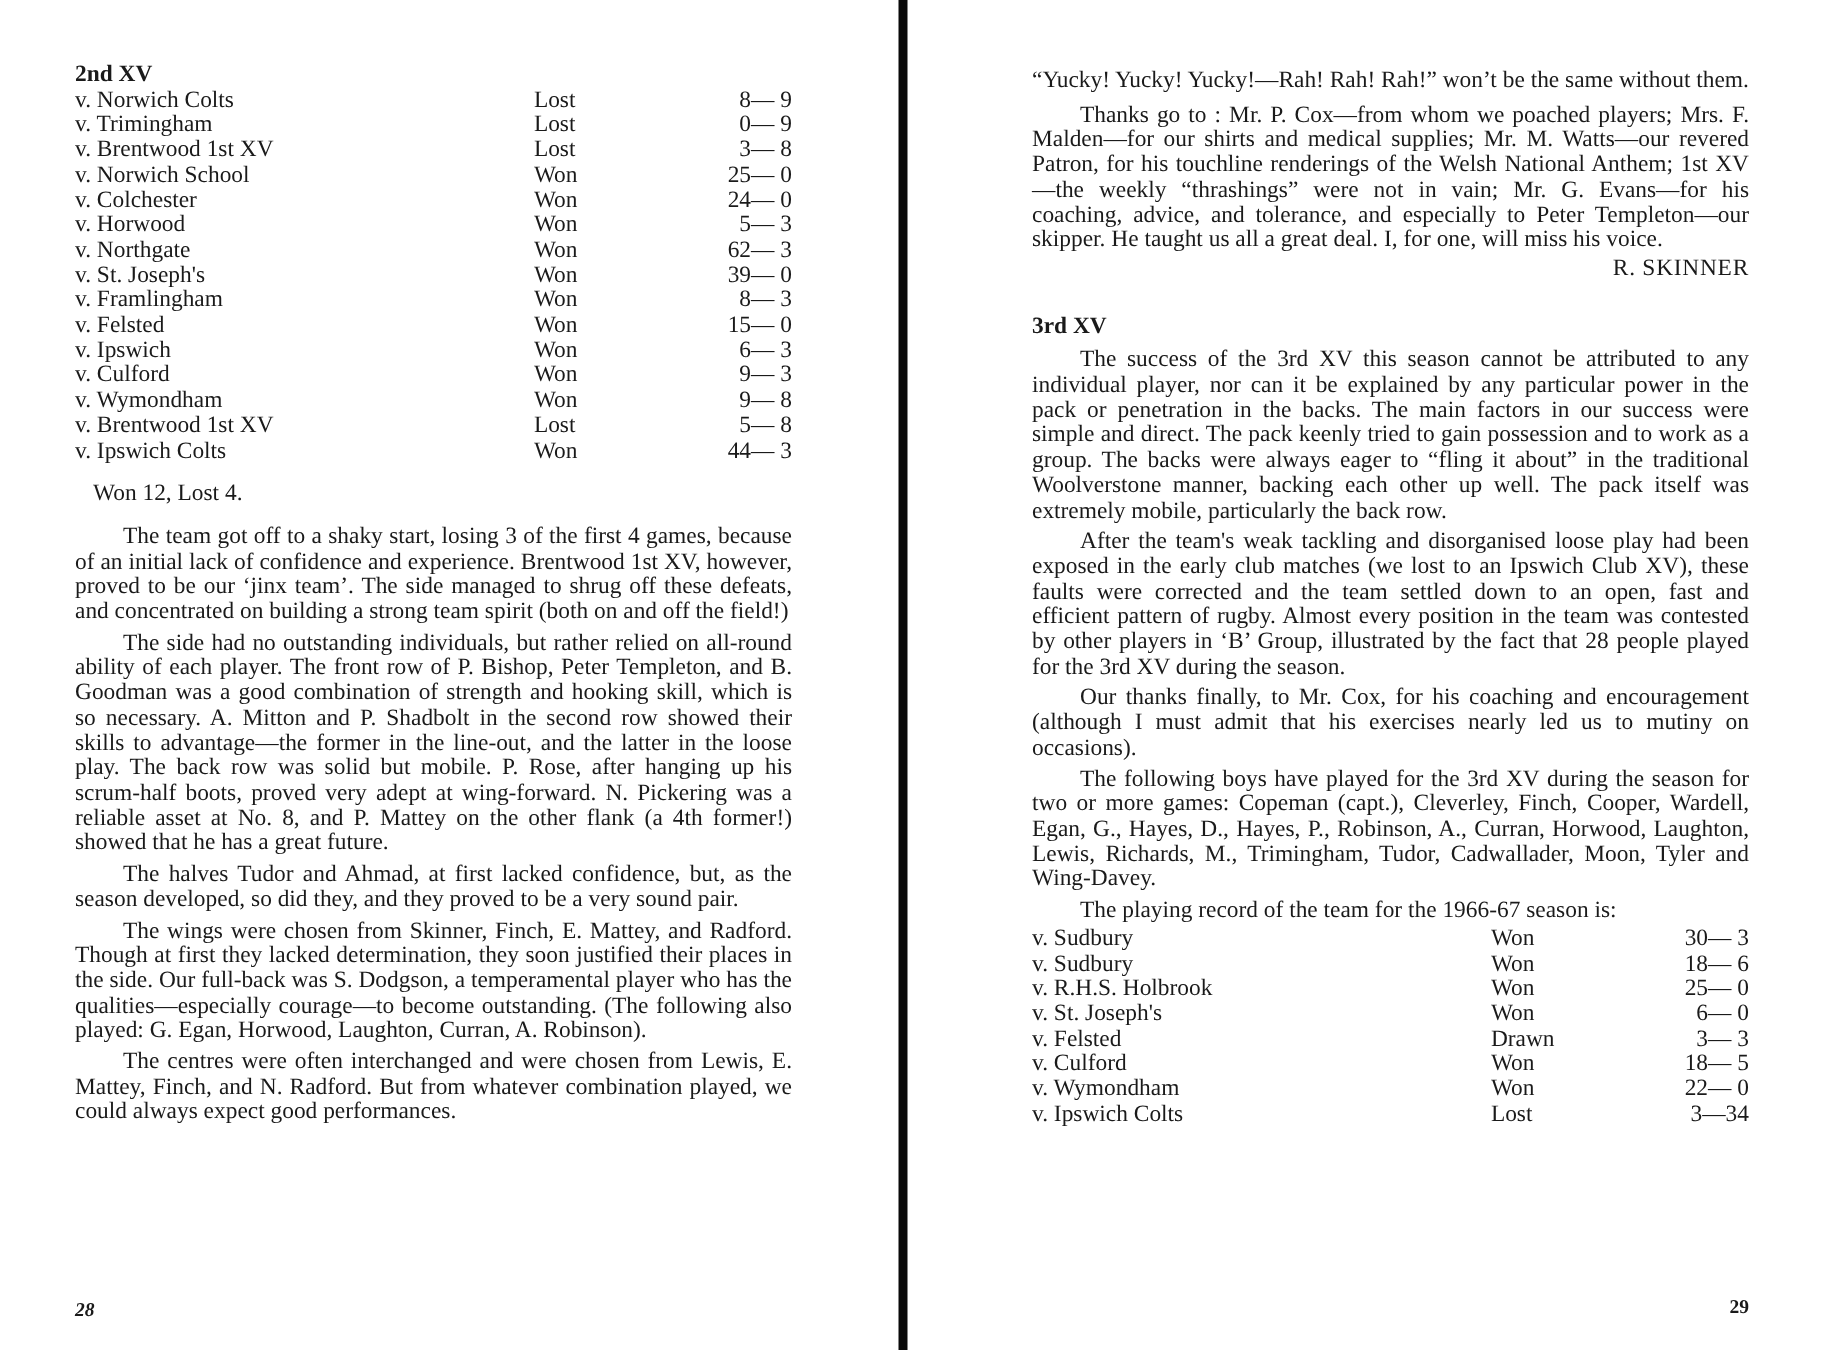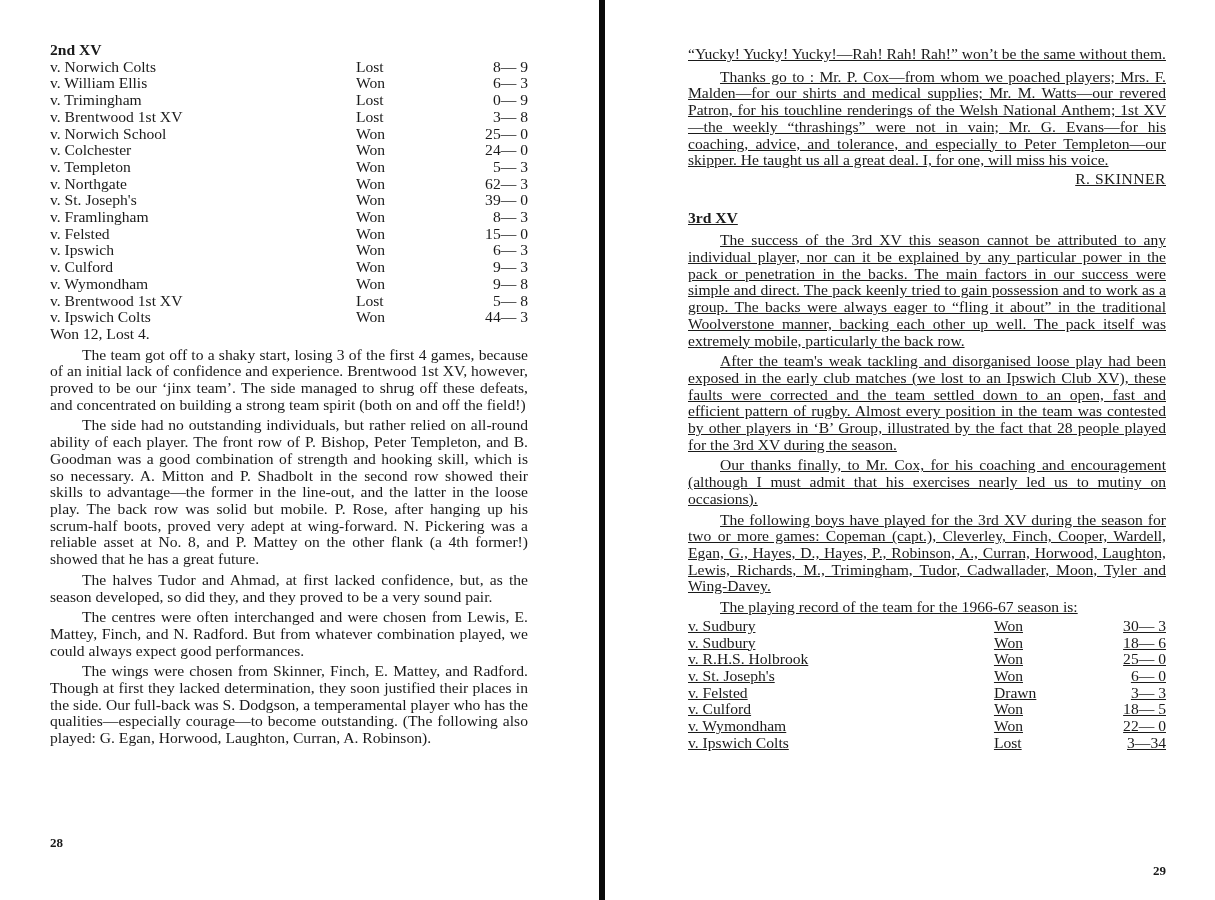--- a/index.html
+++ b/index.html
@@ -4,55 +4,50 @@
 <style>
   html, body { margin: 0; padding: 0; background: #ffffff; }
   body { width: 1215px; height: 900px; position: relative; overflow: hidden;
          font-family: "Liberation Serif", "DejaVu Serif", serif; color: #1a1a1a; }
   .page { position: absolute; top: 0; height: 900px; }
   #left-page { left: 0; width: 593px; }
   #right-page { left: 606px; width: 609px; }
   .divider { position: absolute; left: 599px; top: 0; width: 6px; height: 900px; background: #0a0a0a; }
   .col { position: absolute; font-size: 15.6px; line-height: 16.7px; }
   #left-col { left: 50px; top: 42px; width: 478px; }
-  #right-col { left: 688px; top: 46px; width: 478px; text-decoration: underline; }
+  #right-col { left: 688px; top: 46px; width: 478px; }
   .heading { font-weight: bold; font-size: 15.6px; margin: 0; }
   table.fixtures { border-collapse: collapse; width: 100%; }
   table.fixtures td { padding: 0; vertical-align: top; line-height: 16.7px; }
   td.opp { width: 64%; }
   td.res { width: 20%; margin-left: 24px; }
   td.score { text-align: right; width: 16%; }
-  .summary { margin: 0; }
+  .summary { margin: 12px; }
   p.para { margin: 0; text-align: justify; text-indent: 32px; }
   p.para + p.para { margin-top: 4px; }
   .after-table { margin-top: 4px; }
   .sig { text-align: right; font-variant: small-caps; letter-spacing: 0.5px; margin-top: 2px; }
   .page-num { position: absolute; font-weight: bold; font-size: 13px; }
-  #left-num { left: 50px; top: 835px; }
+  #left-num { left: 50px; top: 865px; font-style: italic; }
   #right-num { left: 1153px; top: 863px; text-align: center; }
   #right-col .section-heading { margin-top: 22px; }
   #right-col .p1 { margin-top: 6px; }
 </style>
 </head>
 <body>
 
 <div class="page" id="left-page">
   <div class="col" id="left-col">
     <p class="heading">2nd XV</p>
     <table class="fixtures">
       <tbody id="left-fixtures">
           <tr>
             <td class="opp">v. Norwich Colts</td>
             <td class="res">Lost</td>
             <td class="score">8— 9</td>
-          </tr>
-          <tr>
-            <td class="opp">v. William Ellis</td>
-            <td class="res">Won</td>
-            <td class="score">6— 3</td>
           </tr>
           <tr>
             <td class="opp">v. Trimingham</td>
             <td class="res">Lost</td>
             <td class="score">0— 9</td>
           </tr>
           <tr>
             <td class="opp">v. Brentwood 1st XV</td>
             <td class="res">Lost</td>
             <td class="score">3— 8</td>
@@ -61,21 +56,21 @@
             <td class="opp">v. Norwich School</td>
             <td class="res">Won</td>
             <td class="score">25— 0</td>
           </tr>
           <tr>
             <td class="opp">v. Colchester</td>
             <td class="res">Won</td>
             <td class="score">24— 0</td>
           </tr>
           <tr>
-            <td class="opp">v. Templeton</td>
+            <td class="opp">v. Horwood</td>
             <td class="res">Won</td>
             <td class="score">5— 3</td>
           </tr>
           <tr>
             <td class="opp">v. Northgate</td>
             <td class="res">Won</td>
             <td class="score">62— 3</td>
           </tr>
           <tr>
             <td class="opp">v. St. Joseph's</td>
@@ -117,22 +112,22 @@
             <td class="res">Won</td>
             <td class="score">44— 3</td>
           </tr>
         </tbody>
     </table>
     <p class="summary">Won 12, Lost 4.</p>
     <div id="left-paras" class="after-table">
         <p class="para">The team got off to a shaky start, losing 3 of the first 4 games, because of an initial lack of confidence and experience. Brentwood 1st XV, however, proved to be our ‘jinx team’. The side managed to shrug off these defeats, and concentrated on building a strong team spirit (both on and off the field!)</p>
         <p class="para">The side had no outstanding individuals, but rather relied on all-round ability of each player. The front row of P. Bishop, Peter Templeton, and B. Goodman was a good combination of strength and hooking skill, which is so necessary. A. Mitton and P. Shadbolt in the second row showed their skills to advantage—the former in the line-out, and the latter in the loose play. The back row was solid but mobile. P. Rose, after hanging up his scrum-half boots, proved very adept at wing-forward. N. Pickering was a reliable asset at No. 8, and P. Mattey on the other flank (a 4th former!) showed that he has a great future.</p>
         <p class="para">The halves Tudor and Ahmad, at first lacked confidence, but, as the season developed, so did they, and they proved to be a very sound pair.</p>
+        <p class="para">The wings were chosen from Skinner, Finch, E. Mattey, and Radford. Though at first they lacked determination, they soon justified their places in the side. Our full-back was S. Dodgson, a temperamental player who has the qualities—especially courage—to become outstanding. (The following also played: G. Egan, Horwood, Laughton, Curran, A. Robinson).</p>
         <p class="para">The centres were often interchanged and were chosen from Lewis, E. Mattey, Finch, and N. Radford. But from whatever combination played, we could always expect good performances.</p>
-        <p class="para">The wings were chosen from Skinner, Finch, E. Mattey, and Radford. Though at first they lacked determination, they soon justified their places in the side. Our full-back was S. Dodgson, a temperamental player who has the qualities—especially courage—to become outstanding. (The following also played: G. Egan, Horwood, Laughton, Curran, A. Robinson).</p>
       </div>
   </div>
   <div class="page-num" id="left-num">28</div>
 </div>
 
 <div class="divider"></div>
 
 <div class="page" id="right-page">
 </div>
 <div class="col" id="right-col">

